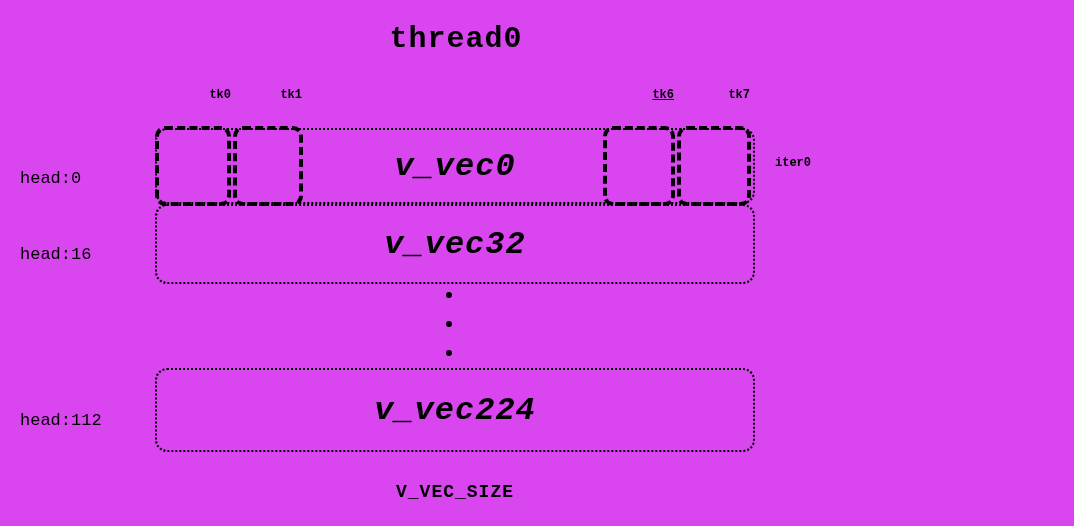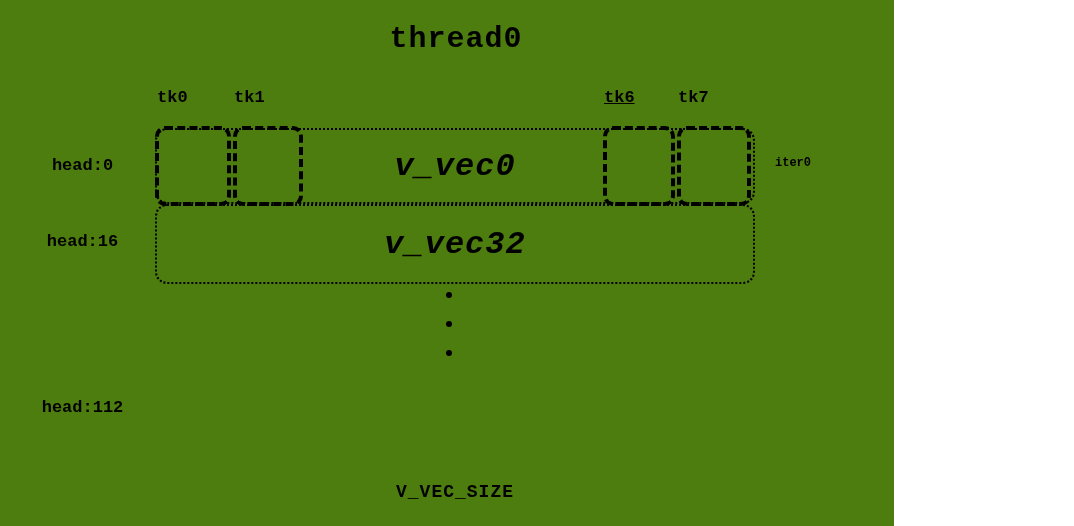--- a/index.html
+++ b/index.html
@@ -2,41 +2,41 @@
 <html><head>
 <meta charset="utf-8">
 <style>
   html, body {
     margin: 0;
     padding: 0;
     background: #ffffff;
   }
   #diagram {
     position: relative;
-    width: 894px;
+    width: 1074px;
     height: 526px;
-    background: #4d7c0f;
+    background: #d946ef;
     font-family: "Liberation Mono", "DejaVu Sans Mono", monospace;
     color: #000000;
     overflow: hidden;
   }
   .abs { position: absolute; }
 
   .title {
     left: 156px; top: 22px; width: 600px;
     text-align: center;
     font-size: 30px;
     font-weight: bold;
     letter-spacing: 1px;
   }
 
   .tk-label {
     top: 88px;
-    text-align: left;
-    font-size: 17px;
+    text-align: right;
+    font-size: 12px;
     font-weight: bold;
   }
 
   .row-box {
     left: 155px;
     width: 600px;
     border: 2px dotted #000000;
     border-radius: 12px;
     box-sizing: border-box;
     display: flex;
@@ -54,23 +54,24 @@
     top: 126px;
     height: 80px;
     border: 4px dashed #000000;
     border-radius: 10px;
     box-sizing: border-box;
     background: transparent;
   }
 
   .head-label {
     left: 20px; width: 125px;
-    text-align: center;
+    text-align: left;
     font-size: 17px;
-    font-weight: bold;
+    font-weight: normal;
+    margin-top: 13px;
   }
 
   .iter-label {
     left: 775px; width: 120px;
     text-align: left;
     font-size: 12px;
     font-weight: bold;
   }
 
   .side-label {
@@ -125,20 +126,23 @@
   <div class="abs row-box" style="top:204px; height:80px;">
     <span class="row-label">v_vec32</span>
   </div>
 
   <div class="abs ellipsis">
     <span class="dot"></span>
       <span class="dot"></span>
       <span class="dot"></span>
   </div>
 
+  <div class="abs row-box" style="top:368px; height:84px;">
+    <span class="row-label">v_vec224</span>
+  </div>
 
   <div class="abs head-label" style="top:156px;">head:0</div>
   <div class="abs head-label" style="top:232px;">head:16</div>
   <div class="abs head-label" style="top:398px;">head:112</div>
 
   <div class="abs iter-label" style="top:156px;">iter0</div>
 
   <div class="abs bottom-label">V_VEC_SIZE</div>
 
 </div>

